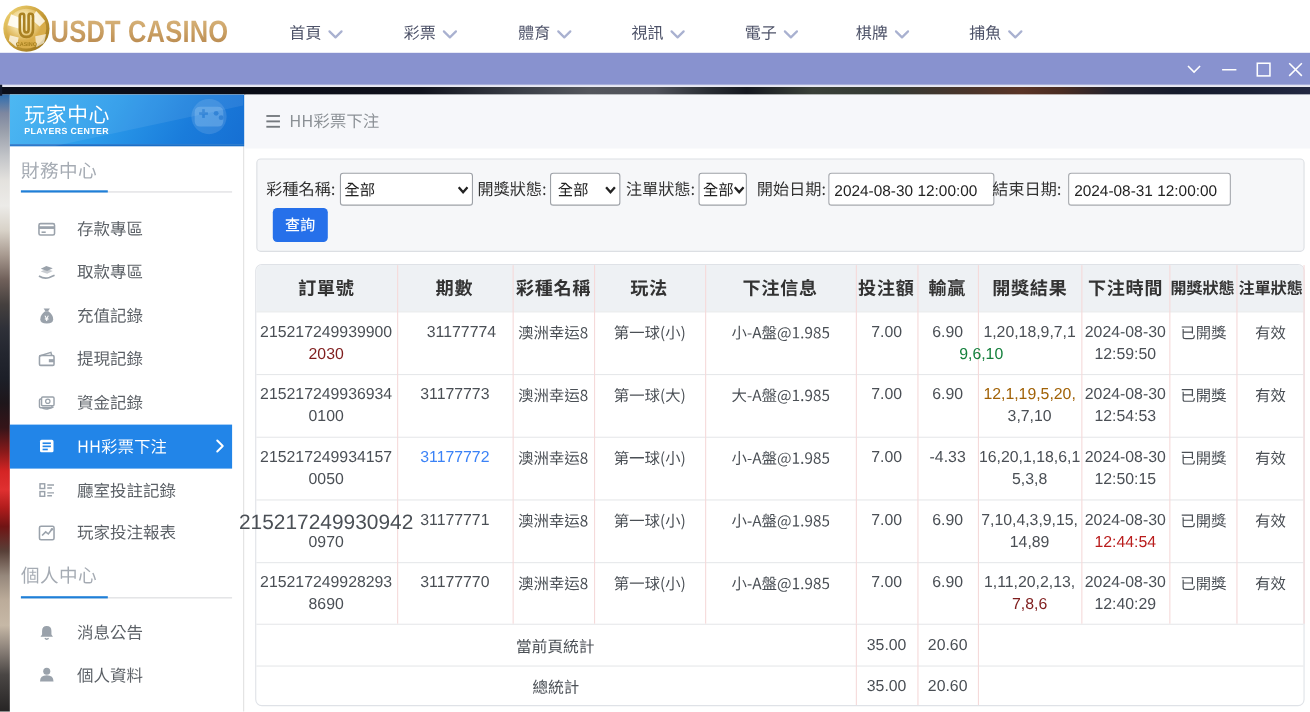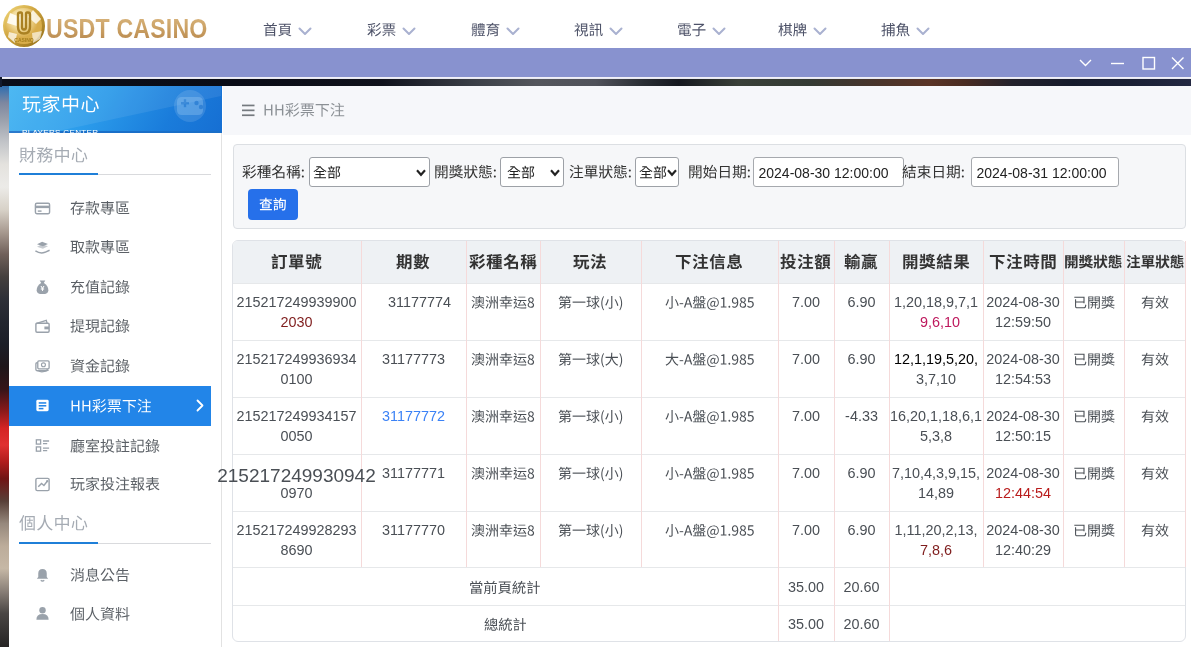--- a/index.html
+++ b/index.html
@@ -250,21 +250,21 @@
 </g>
   </svg>
 <svg class="t" style="left:22.0px;top:94.2px;width:78.00px;height:21.85px" viewBox="0 -900 4105 1150">
     <g fill="#ffffff">
       <use href="#g14" x="0"></use>
       <use href="#g15" x="1026"></use>
       <use href="#g16" x="2053"></use>
       <use href="#g17" x="3079"></use>
     </g>
   </svg>
-<div class="ab" style="left:22px;top:128px;font-size:8px;font-weight:normal;color:#fff;letter-spacing:0.35px">PLAYERS CENTER</div>
+<div class="ab" style="left:22px;top:115px;font-size:8px;font-weight:bold;color:#fff;letter-spacing:0.35px">PLAYERS CENTER</div>
 <svg class="t" style="left:19.0px;top:146.2px;width:69.20px;height:19.55px" viewBox="0 -900 4071 1150">
     <g fill="#a5abb3">
       <use href="#g18" x="0"></use>
       <use href="#g19" x="1018"></use>
       <use href="#g16" x="2035"></use>
       <use href="#g17" x="3053"></use>
     </g>
   </svg>
 <div style="position:absolute;left:19px;top:174px;width:192px;height:1px;background:#d9dadd"></div>
 <div style="position:absolute;left:19px;top:173px;width:79px;height:2px;background:#1f7fd8"></div>
@@ -658,21 +658,21 @@
       <use href="#g109" x="3901"></use>
       <use href="#g110" x="4456"></use>
       <use href="#g111" x="4734"></use>
       <use href="#g98" x="5289"></use>
       <use href="#g112" x="5844"></use>
     </g>
   </svg>
 <div class="ab" style="left:806.0px;top:294.1px;font-size:14.4px;color:#4a4f55;width:200px;margin-left:-100px;text-align:center">7.00</div>
 <div class="ab" style="left:861.5px;top:294.1px;font-size:14.4px;color:#4a4f55;width:200px;margin-left:-100px;text-align:center">6.90</div>
 <div class="ab" style="left:936.0px;top:294.1px;font-size:14.4px;color:#4a4f55;width:200px;margin-left:-100px;text-align:center">1,20,18,9,7,1</div>
-<div class="ab" style="left:940px;top:314.1px;font-size:14.4px;color:#be185d;width:200px;margin-left:-100px;text-align:center">9,6,10</div>
+<div class="ab" style="left:972px;top:314.1px;font-size:14.4px;color:#15803d;width:200px;margin-left:-100px;text-align:left">9,6,10</div>
 <div class="ab" style="left:1023.0px;top:294.1px;font-size:14.4px;color:#4a4f55;width:200px;margin-left:-100px;text-align:center">2024-08-30</div>
 <div class="ab" style="left:1023.0px;top:314.1px;font-size:14.4px;color:#4a4f55;width:200px;margin-left:-100px;text-align:center">12:59:50</div>
 <svg class="t" style="left:1072.5px;top:295.2px;width:42.00px;height:16.10px" viewBox="0 -900 3000 1150">
     <g fill="#4a4f55">
       <use href="#g113" x="0"></use>
       <use href="#g55" x="1000"></use>
       <use href="#g56" x="2000"></use>
     </g>
   </svg>
 <svg class="t" style="left:1141.0px;top:295.2px;width:28.00px;height:16.10px" viewBox="0 -900 2000 1150">
@@ -712,21 +712,21 @@
       <use href="#g108" x="2955"></use>
       <use href="#g109" x="3901"></use>
       <use href="#g110" x="4456"></use>
       <use href="#g111" x="4734"></use>
       <use href="#g98" x="5289"></use>
       <use href="#g112" x="5844"></use>
     </g>
   </svg>
 <div class="ab" style="left:806.0px;top:351.1px;font-size:14.4px;color:#4a4f55;width:200px;margin-left:-100px;text-align:center">7.00</div>
 <div class="ab" style="left:861.5px;top:351.1px;font-size:14.4px;color:#4a4f55;width:200px;margin-left:-100px;text-align:center">6.90</div>
-<div class="ab" style="left:936.0px;top:351.1px;font-size:14.4px;color:#000000;width:200px;margin-left:-100px;text-align:center">12,1,19,5,20,</div>
+<div class="ab" style="left:936.0px;top:351.1px;font-size:14.4px;color:#a16207;width:200px;margin-left:-100px;text-align:center">12,1,19,5,20,</div>
 <div class="ab" style="left:936.0px;top:371.1px;font-size:14.4px;color:#4a4f55;width:200px;margin-left:-100px;text-align:center">3,7,10</div>
 <div class="ab" style="left:1023.0px;top:351.1px;font-size:14.4px;color:#4a4f55;width:200px;margin-left:-100px;text-align:center">2024-08-30</div>
 <div class="ab" style="left:1023.0px;top:371.1px;font-size:14.4px;color:#4a4f55;width:200px;margin-left:-100px;text-align:center">12:54:53</div>
 <svg class="t" style="left:1072.5px;top:352.2px;width:42.00px;height:16.10px" viewBox="0 -900 3000 1150">
     <g fill="#4a4f55">
       <use href="#g113" x="0"></use>
       <use href="#g55" x="1000"></use>
       <use href="#g56" x="2000"></use>
     </g>
   </svg>

